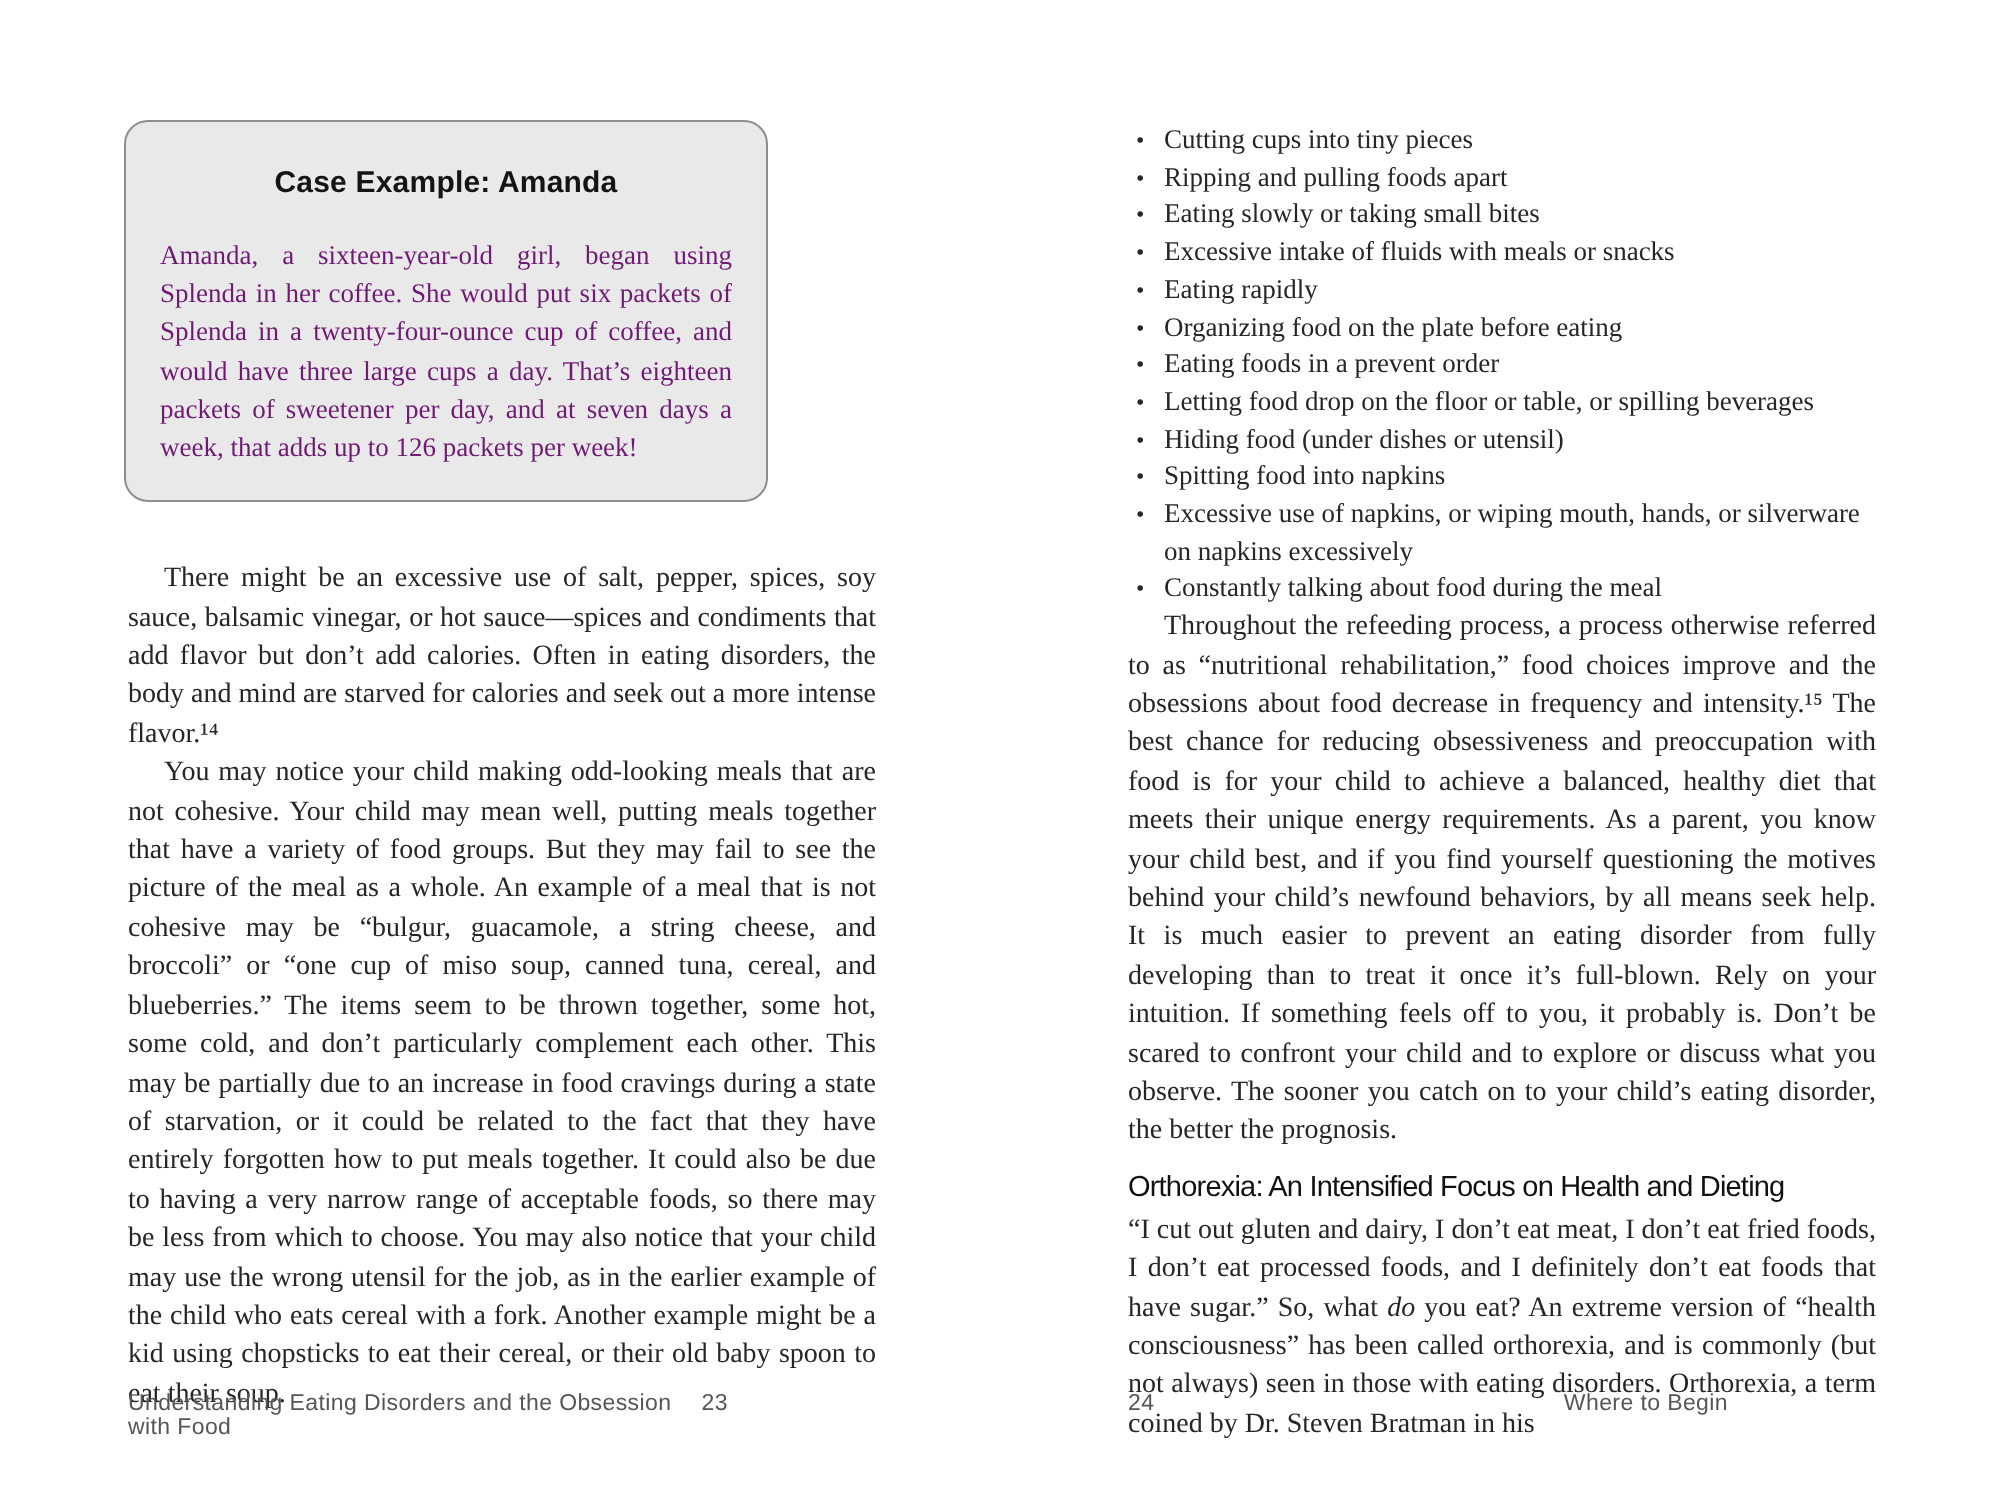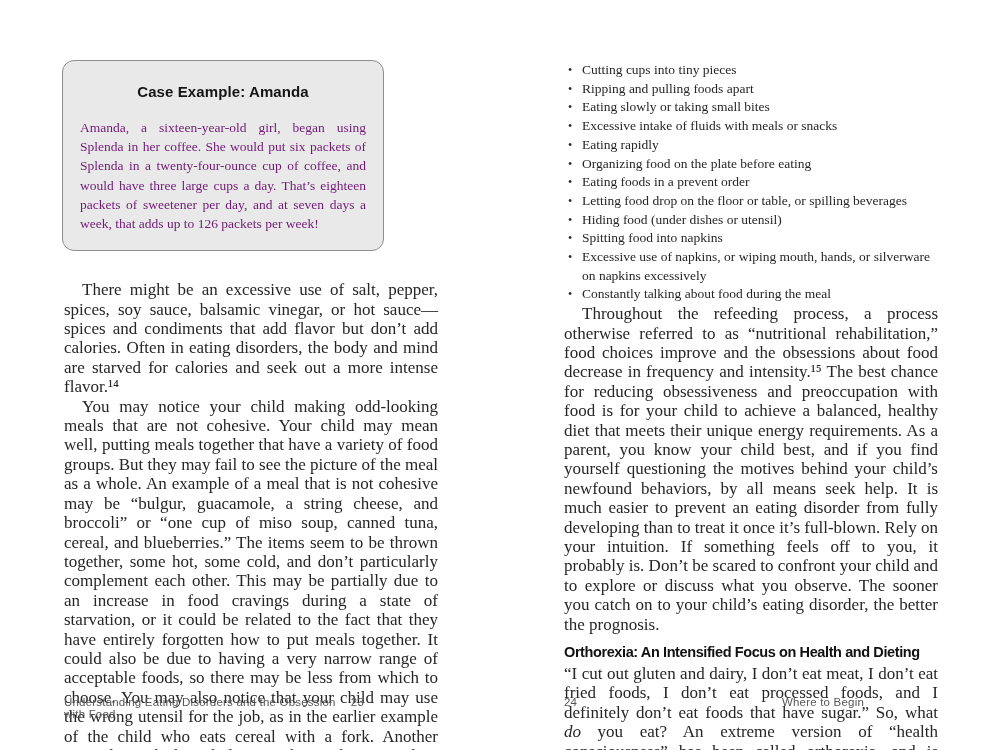--- a/index.html
+++ b/index.html
@@ -40,21 +40,21 @@
     font-size: 13.5px;
     line-height: 19.2px;
     text-align: justify;
     color: #701a75;
   }
 
   
   .body-paragraphs { margin-top: 29px; }
   p.body-para {
     margin: 0;
-    font-size: 17px;
+    font-size: 14px;
     line-height: 19.4px;
     text-align: justify;
     color: #262626;
   }
   p.body-para.indent { text-indent: 18px; }
 
   
   .right-flow { position: absolute; top: 61px; left: 0; width: 374px; }
   ul.behavior-list { list-style: none; margin: 0; padding: 0; }
   ul.behavior-list li {
@@ -70,21 +70,21 @@
     font-size: 12px;
     line-height: 18.7px;
     color: #262626;
   }
   .bullet-text { flex: 1 1 auto; text-align: left; }
 
   .right-para { margin-top: 15px; }
 
   .section-heading {
     font-family: "Liberation Sans", sans-serif;
-    font-weight: 700;
+    font-weight: 400;
     font-size: 14.5px;
     letter-spacing: -0.4px;
     color: #111111;
     margin: 10px 0 4px 0;
     white-space: nowrap;
   }
   .ital { font-style: italic; }
 
   
   .page-footer {

